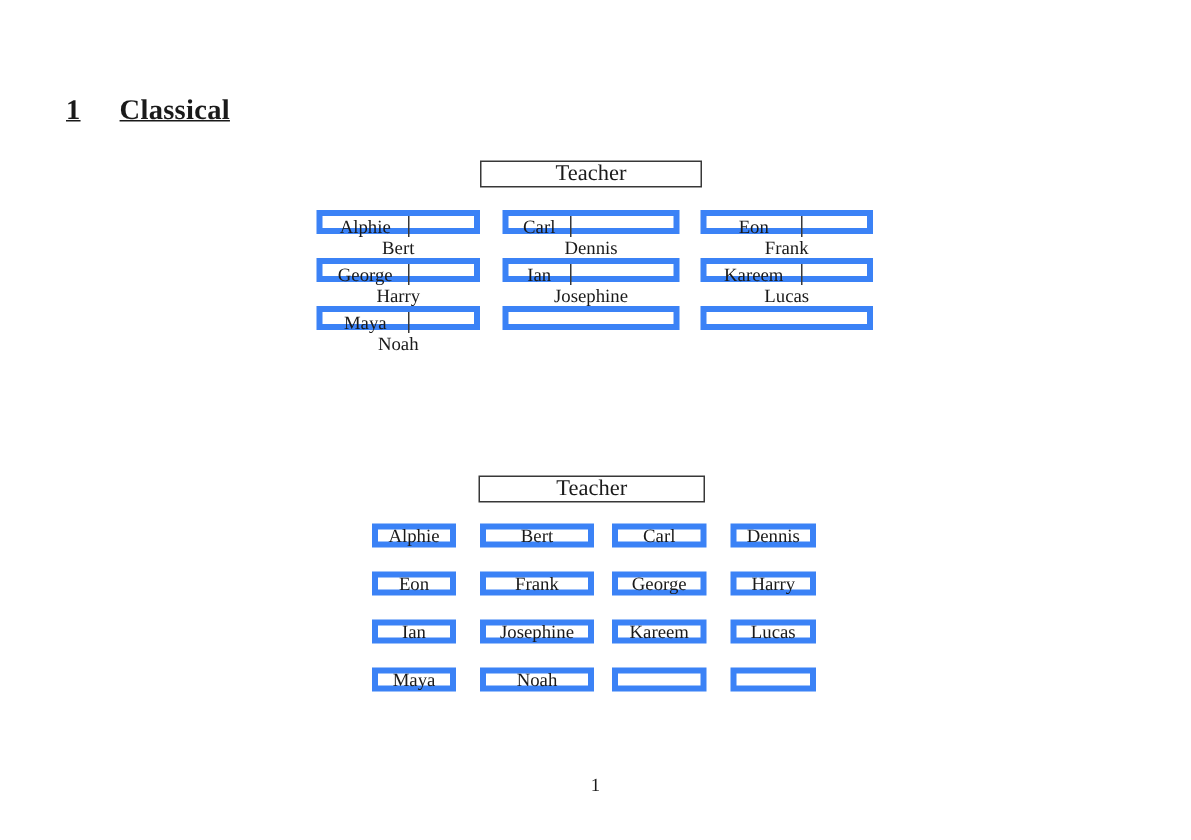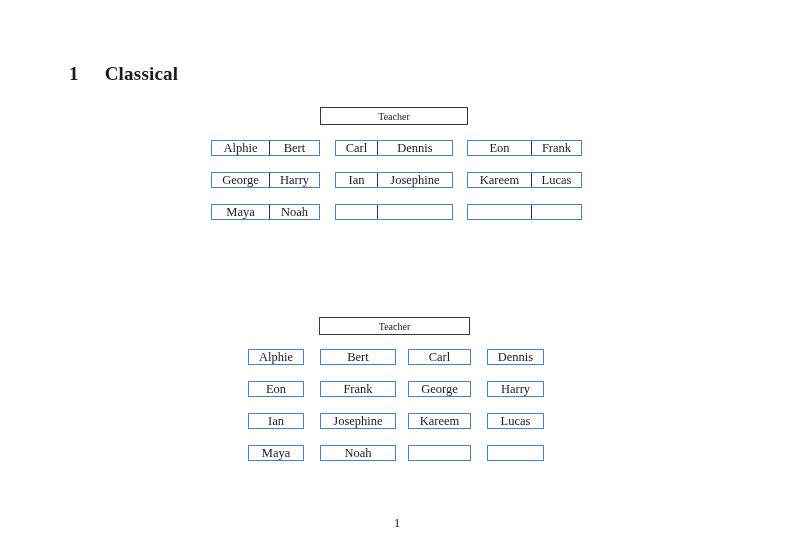--- a/index.html
+++ b/index.html
@@ -2,37 +2,37 @@
 <html><head>
 <meta charset="utf-8">
 <style>
   html,body{margin:0;padding:0;background:#e8e8e8;}
   .page{
     position:relative;width:794px;height:560px;background:#ffffff;
     font-family:"Liberation Serif","DejaVu Serif",serif;color:#1a1a1a;
     overflow:hidden;margin:0 auto;
   }
   .heading{
-    position:absolute;left:69px;font-weight:bold;font-size:19px;line-height:22px;
-    white-space:nowrap;letter-spacing:0.2px;
+    position:absolute;left:44px;font-weight:bold;font-size:19px;line-height:22px;
+    white-space:nowrap;letter-spacing:0.2px;text-decoration:underline;
   }
   .heading .sec-title{margin-left:26px;}
   .h1{top:63px;}
   .h2{top:274px;}
   .teacher{
     position:absolute;height:18px;border:1px solid #383838;box-sizing:border-box;
-    display:flex;align-items:center;justify-content:center;
-    font-size:10px;background:#fff;
+    display:flex;align-items:flex-start;justify-content:center;
+    font-size:15px;background:#fff;
   }
   .teacher.classical{left:320px;top:107px;width:148px;}
   .teacher.distributed{left:319px;top:317px;width:151px;}
   .col{position:absolute;display:flex;flex-direction:column;gap:16px;}
   .desk{
-    height:16px;border:1px solid #3b82f6;box-sizing:border-box;background:#fff;
-    display:flex;align-items:stretch;font-size:12.5px;line-height:14px;
+    height:16px;border:4px solid #3b82f6;box-sizing:border-box;background:#fff;
+    display:flex;align-items:stretch;font-size:12.5px;line-height:14px;flex-direction:column;
   }
   .desk .c1{
     box-sizing:border-box;border-right:1px solid #383838;
     display:flex;align-items:center;justify-content:center;
   }
   .desk .c2{flex:1;display:flex;align-items:center;justify-content:center;}
   .desk.single{align-items:center;justify-content:center;}
   
   .stack1{left:211px;top:140px;} .stack1 .desk{width:109px;} .stack1 .c1{width:58px;}
   .stack2{left:335px;top:140px;} .stack2 .desk{width:118px;} .stack2 .c1{width:42px;}

